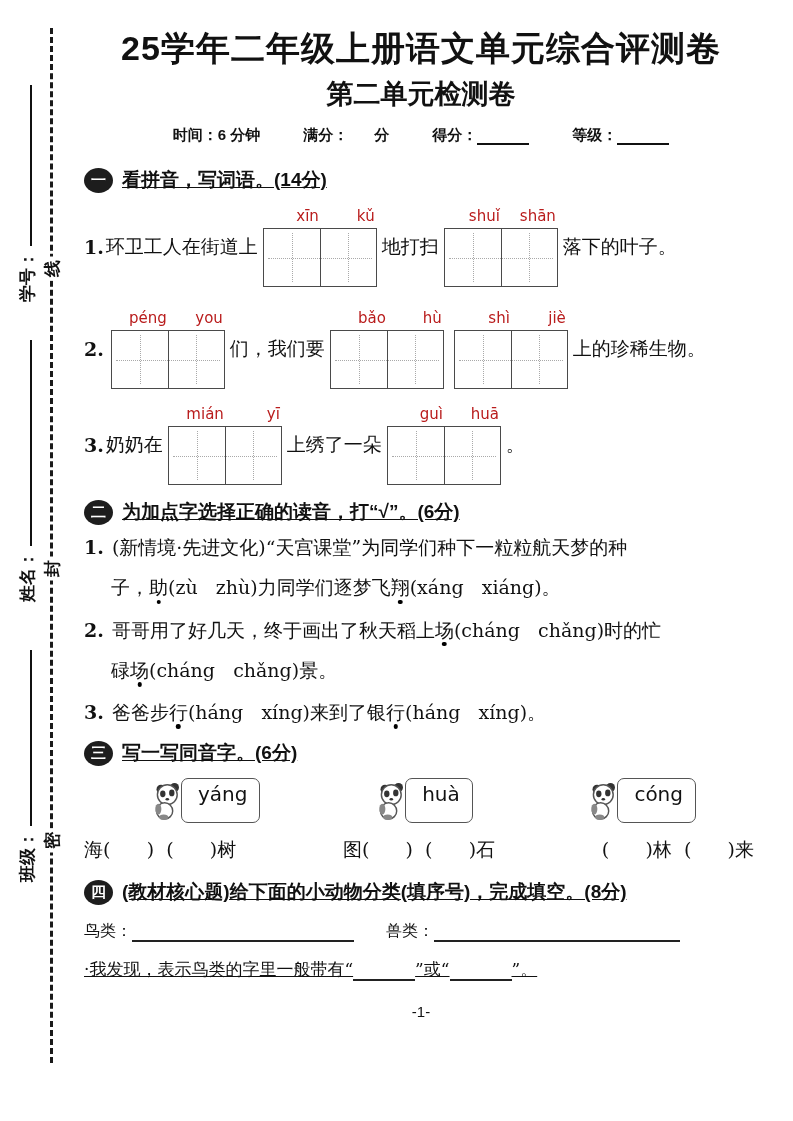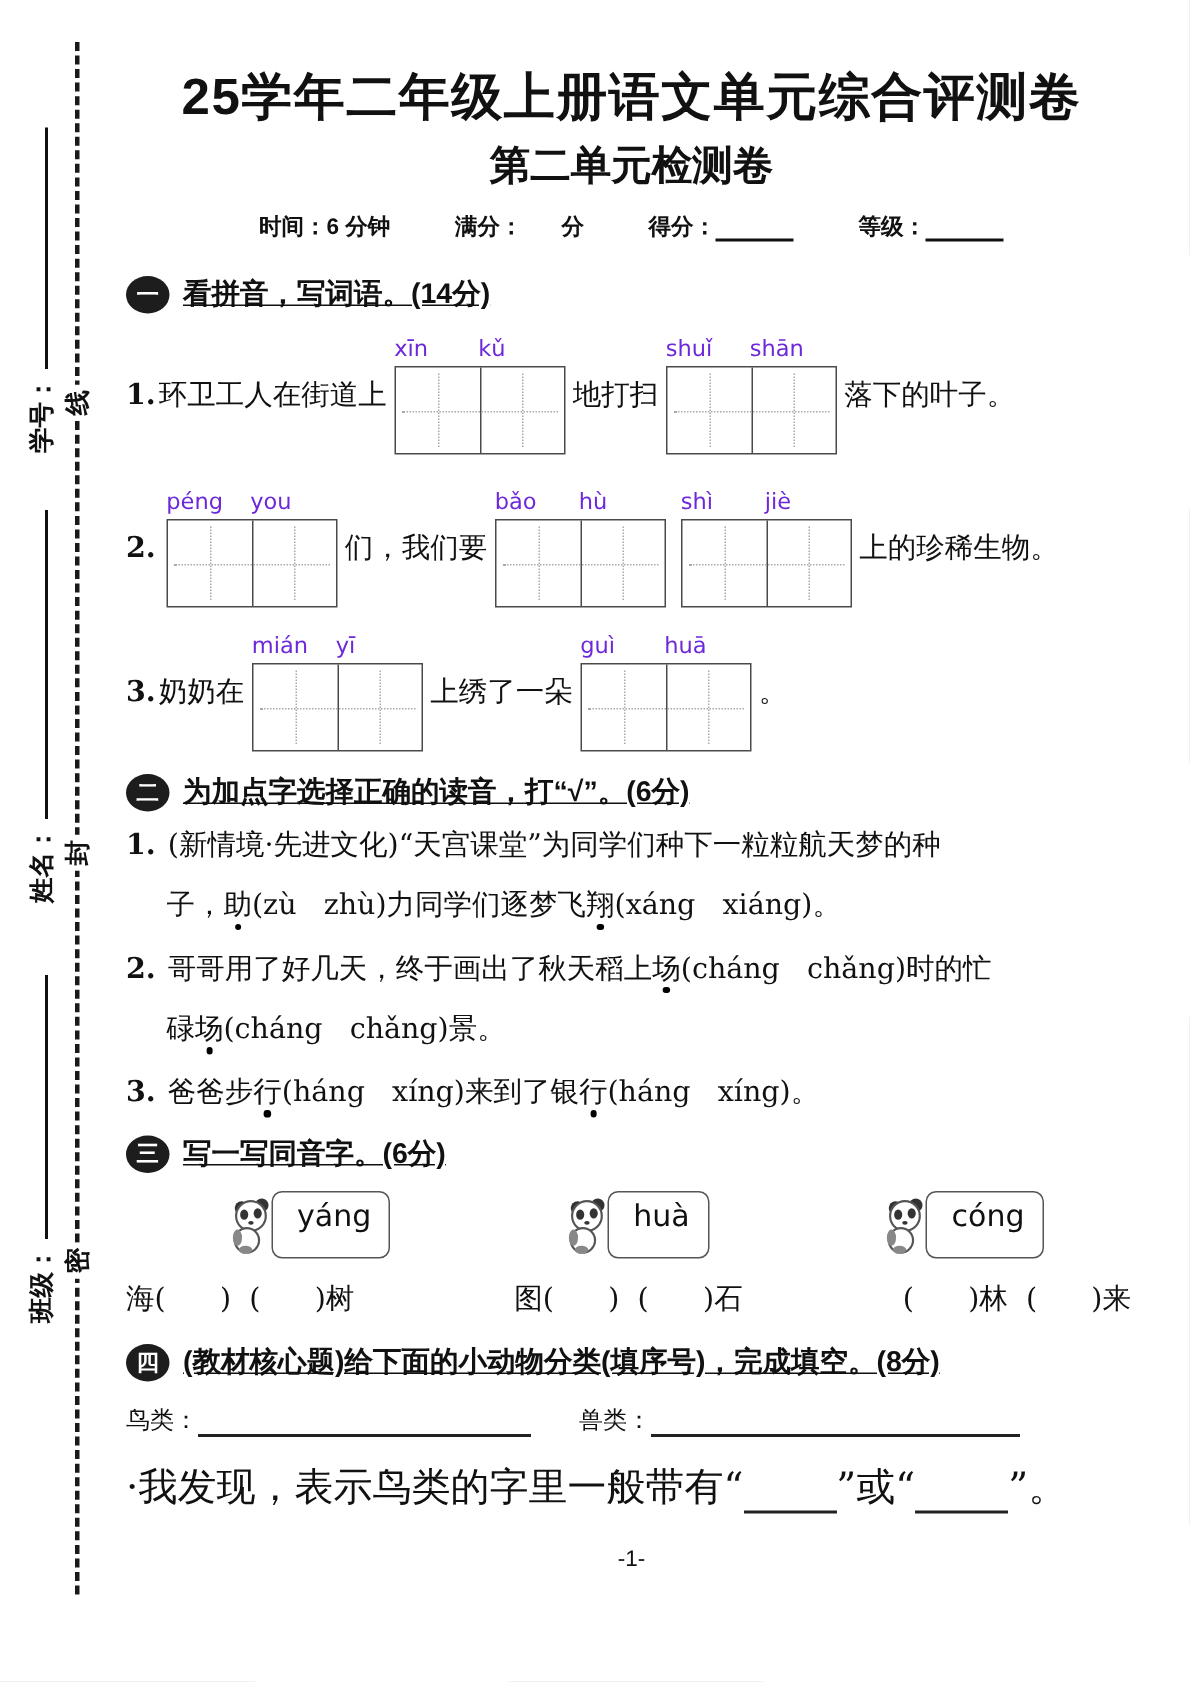--- a/index.html
+++ b/index.html
@@ -23,21 +23,21 @@
   .seal-label { font-family:"Liberation Sans",sans-serif; font-weight:bold; font-size:17px; white-space:nowrap; }
   .seal-line { flex:1 1 auto; height:0; border-bottom:2.2px solid #111; margin-top:6px; }
   .seal-char {
     position:absolute; left:40px; width:24px; text-align:center;
     transform:rotate(-90deg);
     font-family:"Liberation Sans",sans-serif; font-weight:bold; font-size:17px;
     background:#fff; z-index:2; padding:1px 0;
   }
 
   
-  .main { position:absolute; left:84px; top:42px; width:674px; }
+  .main { position:absolute; left:84px; top:26px; width:674px; }
   .title   { text-align:center; font-size:34px; font-weight:bold; letter-spacing:1px; font-family:"Liberation Sans",sans-serif; }
   .subtitle{ text-align:center; font-size:27px; font-weight:bold; margin-top:4px; font-family:"Liberation Sans",sans-serif; }
   .info-row{
     display:flex; justify-content:center; align-items:flex-end; gap:43px;
     margin-top:14px; font-family:"Liberation Sans",sans-serif; font-weight:bold; font-size:15px;
   }
   .info-item { display:flex; align-items:flex-end; }
   .info-gap { display:inline-block; width:26px; }
   .blank-sm { display:inline-block; width:52px; border-bottom:2px solid #111; height:15px; }
 
@@ -47,21 +47,21 @@
     border-radius:50%; display:flex; align-items:center; justify-content:center;
     font-size:15px; font-weight:bold; font-family:"Liberation Sans",sans-serif;
   }
   .sec-title { font-size:19px; font-weight:bold; font-family:"Liberation Sans",sans-serif;text-decoration:underline; }
 
   
   .pin-row { display:flex; align-items:center; font-size:19px; }
   .num { font-weight:bold; margin-right:2px; }
   .pybox-wrap { display:inline-flex; flex-direction:column; margin:0 5px; }
   .pyrow { display:flex; height:21px; }
-  .py { width:56px; text-align:left; font-family:"DejaVu Sans",sans-serif; font-size:15px; color:#6d28d9; }
+  .py { width:56px; text-align:right; font-family:"DejaVu Sans",sans-serif; font-size:15px; color:#b91c1c; }
   .gridbox { display:flex; position:relative; border:1.6px solid #4a4a4a; background:#fff; }
   .gcell { width:56px; height:57px; position:relative; }
   .gcell + .gcell { border-left:1.6px solid #4a4a4a; }
   .gcell::before {
     content:""; position:absolute; left:50%; top:4px; bottom:4px;
     border-left:1.6px dotted #a9a9a9;
   }
   .gridbox::after {
     content:""; position:absolute; top:50%; left:4px; right:4px;
     border-top:1.6px dotted #a9a9a9;
@@ -84,21 +84,21 @@
   .pyb {
     border:1.6px solid #555; border-radius:7px; padding:3px 12px 16px 16px;
     font-family:"DejaVu Sans",sans-serif; font-size:20px; background:#fff;
   }
   .homo-row { display:flex; justify-content:space-between; margin-top:14px; font-size:19px; white-space:pre; padding-right:4px; }
 
   
   .opt-row { display:flex; justify-content:space-between; margin-top:10px; padding:0 14px 0 56px; font-size:19.5px; }
   .class-row { display:flex; align-items:flex-end; margin-top:16px; font-size:16px; }
   .uline { display:inline-block; border-bottom:2px solid #222; height:17px; }
-  .note-row { display:flex; align-items:flex-end; margin-top:16px; font-size:26px; }
+  .note-row { display:flex; align-items:flex-end; margin-top:16px; font-size:17px;text-decoration:underline; }
   .blank-md { display:inline-block; width:62px; border-bottom:2px solid #222; height:17px; }
 
   .footer { text-align:center; margin-top:22px; font-family:"Liberation Sans",sans-serif; font-size:15px; }
 
   .mt-s1   { margin-top:22px; }
   .mt-row1 { margin-top:14px; }
   .mt-row2 { margin-top:22px; }
   .mt-row3 { margin-top:16px; }
   .mt-s2   { margin-top:14px; }
   .mt-s3   { margin-top:8px;  }

